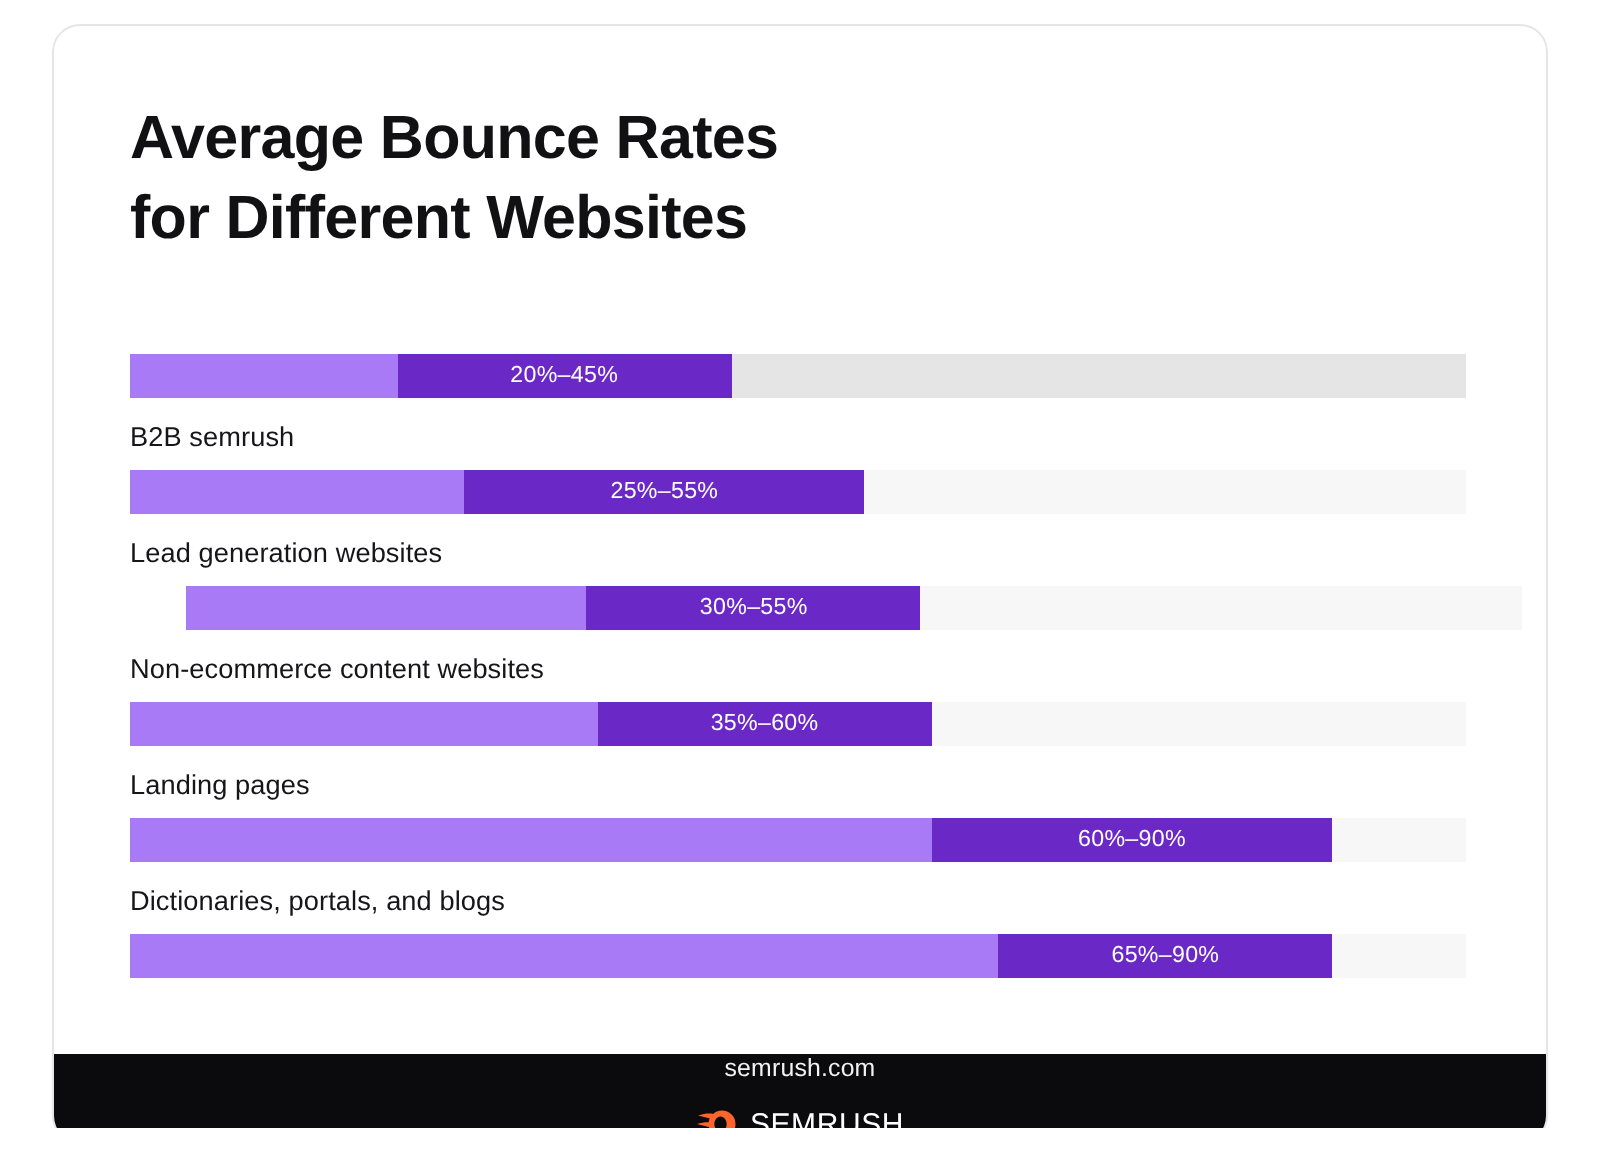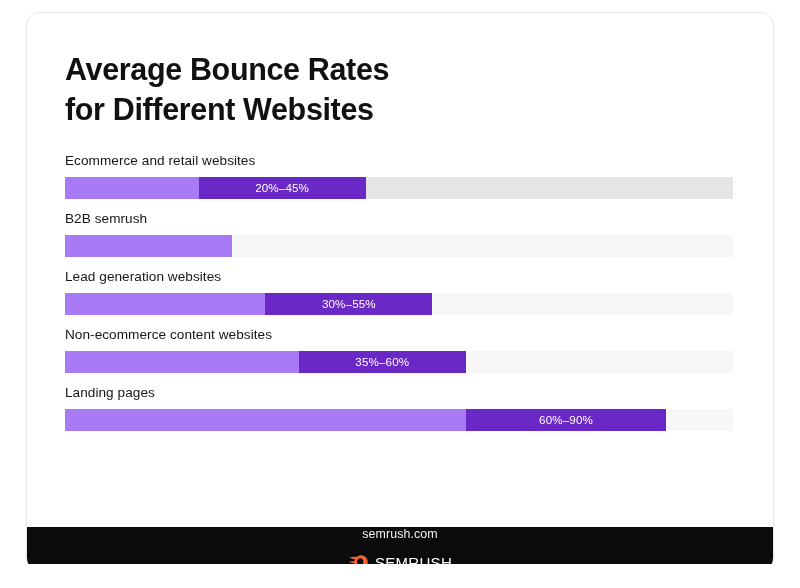--- a/index.html
+++ b/index.html
@@ -147,37 +147,39 @@
   <div class="card">
 
     <div class="card-body">
 
       <h1 class="chart-title">Average Bounce Rates
 for Different Websites</h1>
 
       <div class="rows" id="bar-rows">
 
       <div class="row">
-            <div class="row-label">Ecommerce and retail websites</div>
             <div class="bar-track" style="background: #e5e5e5;">
               <div class="bar-low" style="width: 133.6px; background: rgb(169, 122, 246);"></div>
               <div class="bar-high" style="left: 133.6px; width: 167px; background: rgb(106, 41, 198);">
                 <span class="bar-value">20%–45%</span>
               </div>
             </div>
           </div>
           <div class="row">
             <div class="row-label">B2B semrush</div>
             <div class="bar-track" style="background: rgb(247, 247, 248);">
               <div class="bar-low" style="width: 167px; background: rgb(169, 122, 246);"></div>
+              <div class="bar-high" style="left: 167px; width: 200.4px; background: rgb(106, 41, 198);">
+                <span class="bar-value">25%–55%</span>
+              </div>
             </div>
           </div>
           <div class="row">
             <div class="row-label">Lead generation websites</div>
-            <div class="bar-track" style="background: rgb(247, 247, 248);">
+            <div class="bar-track" style="background: rgb(247, 247, 248); margin-left: 28px;">
               <div class="bar-low" style="width: 200.4px; background: rgb(169, 122, 246);"></div>
               <div class="bar-high" style="left: 200.4px; width: 167px; background: rgb(106, 41, 198);">
                 <span class="bar-value">30%–55%</span>
               </div>
             </div>
           </div>
           <div class="row">
             <div class="row-label">Non-ecommerce content websites</div>
             <div class="bar-track" style="background: rgb(247, 247, 248);">
               <div class="bar-low" style="width: 233.8px; background: rgb(169, 122, 246);"></div>
@@ -185,20 +187,29 @@
                 <span class="bar-value">35%–60%</span>
               </div>
             </div>
           </div>
           <div class="row">
             <div class="row-label">Landing pages</div>
             <div class="bar-track" style="background: rgb(247, 247, 248);">
               <div class="bar-low" style="width: 400.8px; background: rgb(169, 122, 246);"></div>
               <div class="bar-high" style="left: 400.8px; width: 200.4px; background: rgb(106, 41, 198);">
                 <span class="bar-value">60%–90%</span>
+              </div>
+            </div>
+          </div>
+          <div class="row">
+            <div class="row-label">Dictionaries, portals, and blogs</div>
+            <div class="bar-track" style="background: rgb(247, 247, 248);">
+              <div class="bar-low" style="width: 434.2px; background: rgb(169, 122, 246);"></div>
+              <div class="bar-high" style="left: 434.2px; width: 167px; background: rgb(106, 41, 198);">
+                <span class="bar-value">65%–90%</span>
               </div>
             </div>
           </div>
         </div>
 
     </div>
 
     <div class="footer">
       <span class="footer-site">semrush.com</span>
       <div class="brand">

